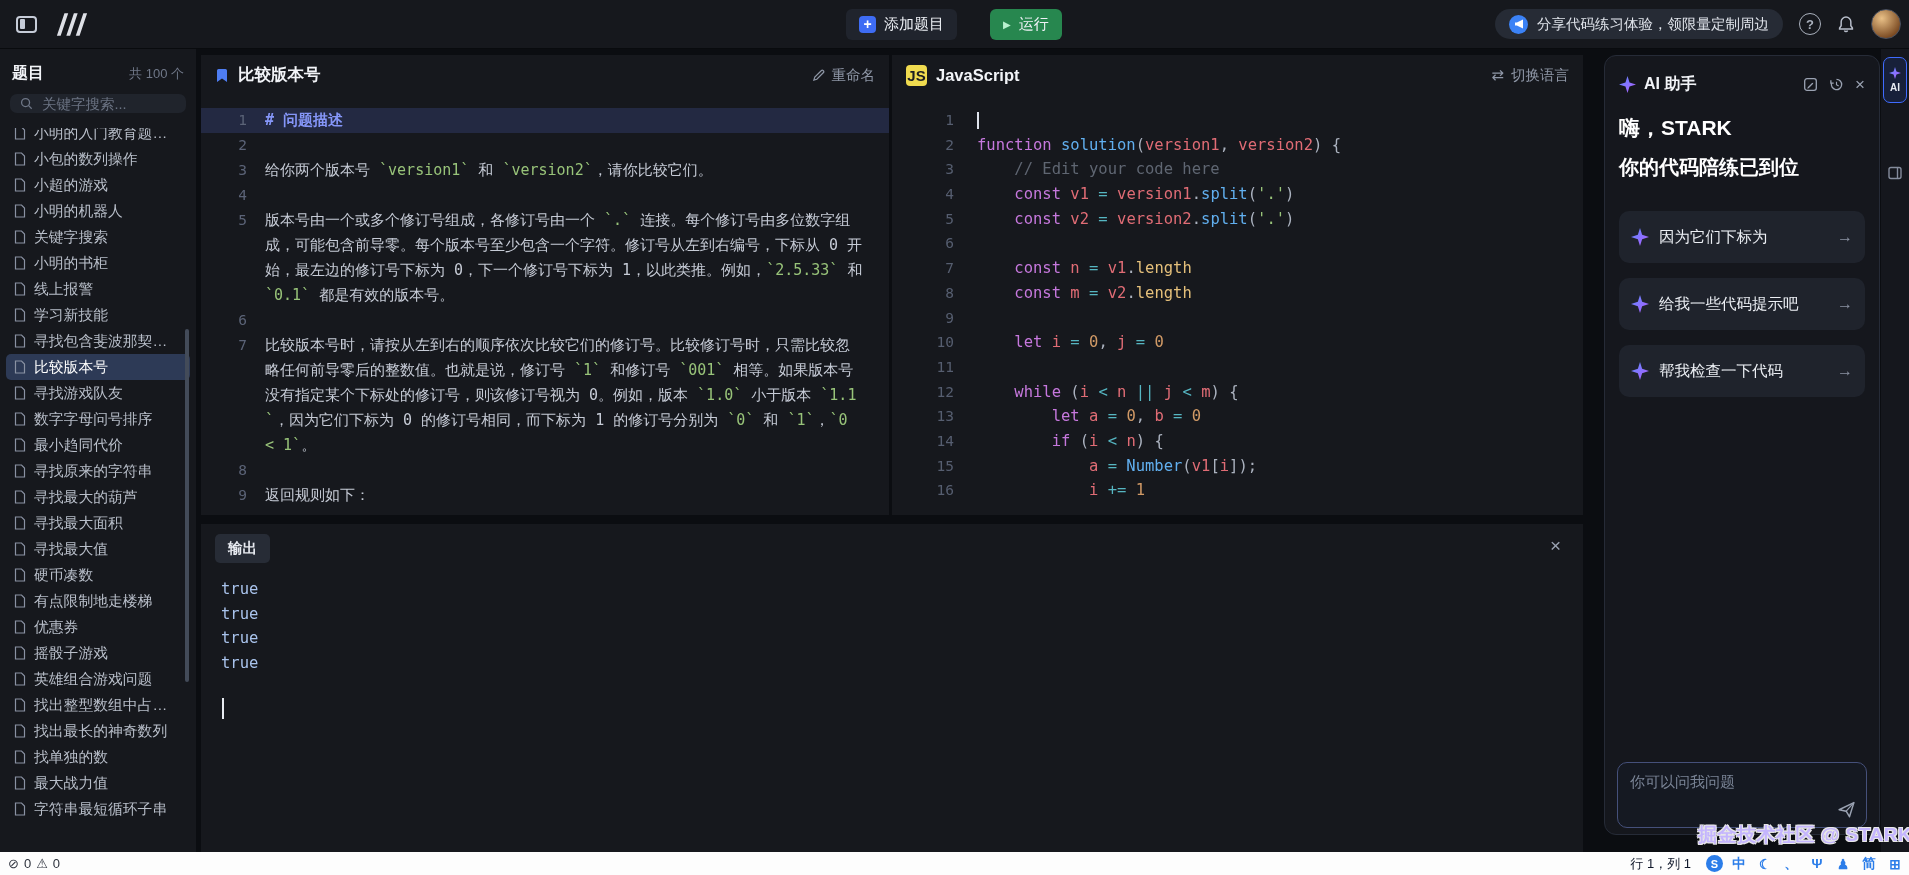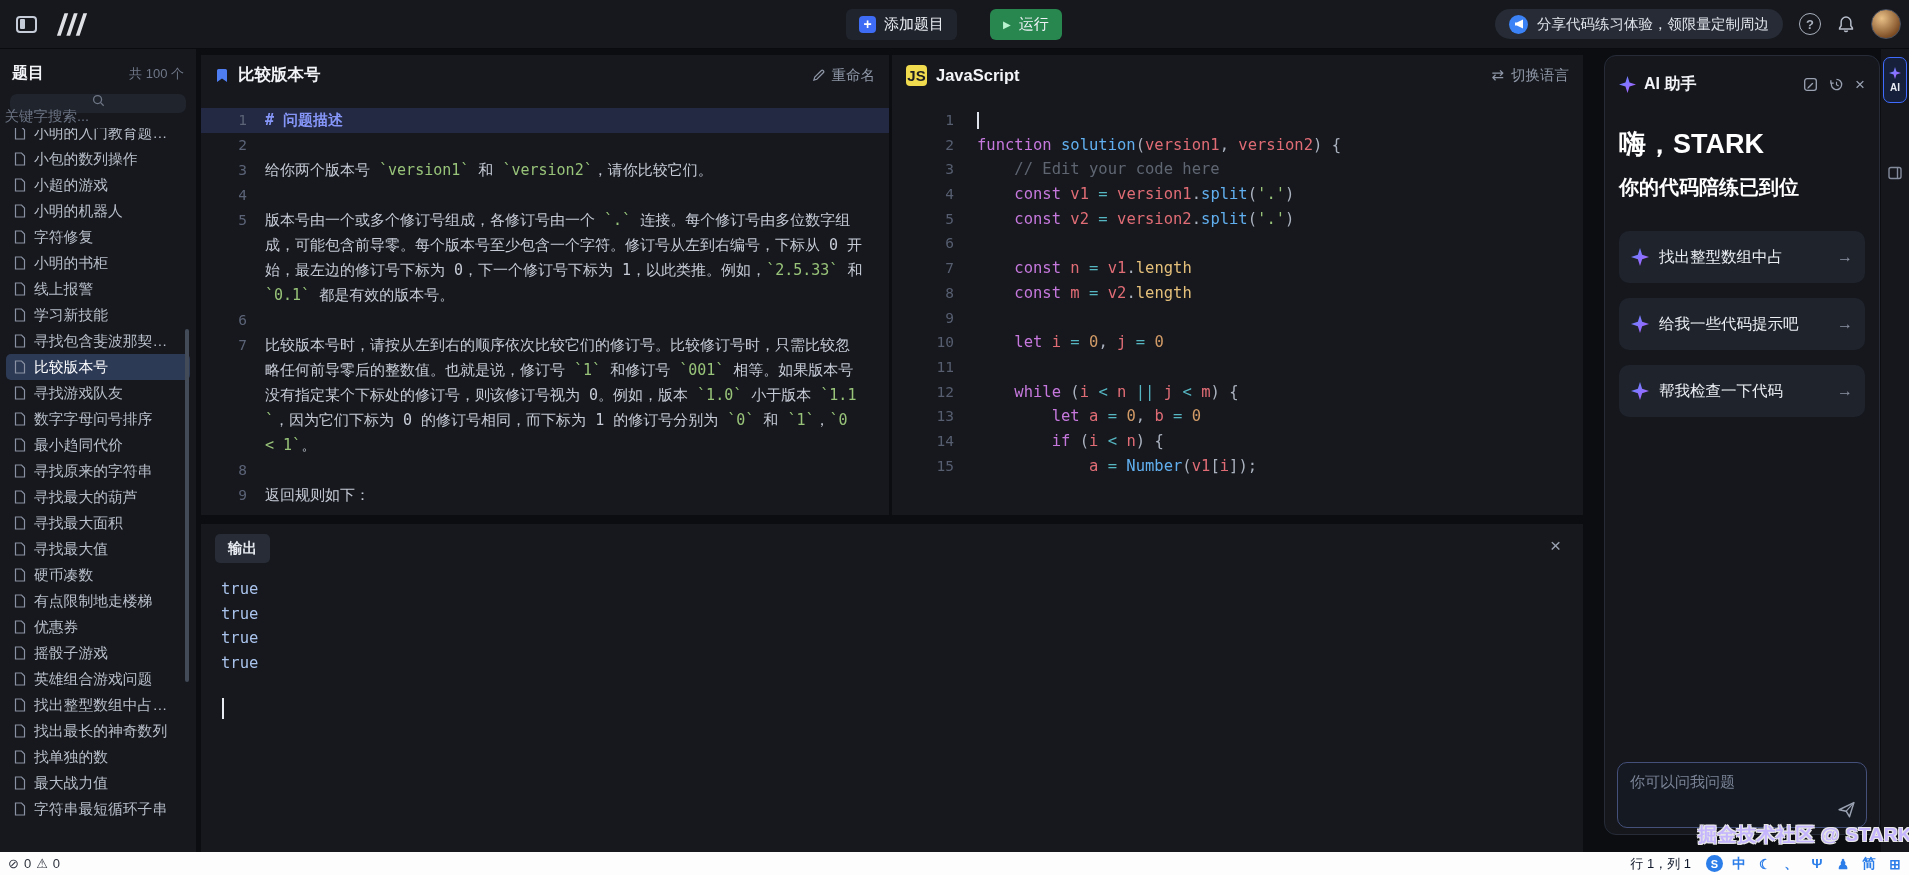--- a/index.html
+++ b/index.html
@@ -29,21 +29,21 @@
              font-size:13px;display:flex;align-items:center;justify-content:center;font-weight:bold;}
   .avatar{width:30px;height:30px;border-radius:50%;border:1px solid #4a5160;
           background:radial-gradient(circle at 35% 30%, #e9c087, #7a4a22 75%);}
 
   
   .sidebar{position:absolute;left:0;top:49px;width:196px;bottom:23px;background:#16181d;}
   .sb-head{display:flex;align-items:baseline;justify-content:space-between;padding:14px 12px 10px;}
   .sb-title{font-size:16px;font-weight:bold;color:#f2f4f8;}
   .sb-count{font-size:13px;color:#707889;}
   .sb-search{position:relative;margin:0 10px;height:19px;background:#20242c;border-radius:7px;
-             display:flex;align-items:center;padding:0 10px;z-index:2;flex-direction:column;}
+             display:flex;align-items:center;gap:7px;padding:0 10px;z-index:2;}
   .sb-search input{flex:1;min-width:0;background:transparent;border:none;outline:none;color:#cfd4de;
                    font-size:14.5px;font-family:inherit;}
   .sb-search input::placeholder{color:#6b7383;}
   .sb-list{position:absolute;top:79px;bottom:0;left:0;right:0;overflow:hidden;padding:0 6px;}
   .side-item{height:26px;display:flex;align-items:center;gap:8px;padding:0 8px;border-radius:5px;
              color:#b9bfca;font-size:14.8px;white-space:nowrap;overflow:hidden;cursor:pointer;}
   .side-item:first-child{margin-top:-8px;}
   .side-item.selected{background:#2d3a56;color:#ffffff;}
   .doc-icon{display:flex;flex:none;}
   .side-label{overflow:hidden;text-overflow:ellipsis;}
@@ -87,21 +87,21 @@
             line-height:24.7px;color:#a9c3ec;}
   .out-cursor{display:block;width:2px;height:21px;background:#e8ebf1;margin-top:22px;margin-left:1px;}
 
   
   .ai-panel{position:absolute;left:1604px;top:55px;width:276px;height:780px;background:#15171d;
             border:1px solid #262b37;border-radius:12px;padding:14px;z-index:5;}
   .ai-head{display:flex;align-items:center;gap:8px;height:28px;}
   .ai-title{font-weight:bold;font-size:16px;color:#f2f4f8;}
   .ai-head-icons{margin-left:auto;display:flex;gap:11px;color:#9aa2b2;align-items:center;}
   .ai-head-icons > span{cursor:pointer;display:flex;align-items:center;font-size:17px;line-height:1;}
-  .ai-greet{margin-top:28px;font-size:27px;font-weight:bold;color:#ffffff;}
+  .ai-greet{margin-top:16px;font-size:21px;font-weight:bold;color:#ffffff;}
   .ai-sub{margin-top:12px;font-size:20px;font-weight:bold;color:#ffffff;}
   .ai-cards{margin-top:30px;display:flex;flex-direction:column;gap:15px;}
   .ai-card{background:#1f232c;border-radius:10px;min-height:52px;display:flex;align-items:center;gap:10px;
            padding:8px 12px;cursor:pointer;}
   .ai-card-ico{display:flex;flex:none;}
   .ai-card-label{font-size:15.5px;color:#eceff4;max-width:148px;line-height:1.35;}
   .ai-card-arrow{margin-left:auto;color:#8b93a3;font-size:16px;}
   .ai-inputbox{position:absolute;left:12px;right:12px;bottom:6px;height:66px;border:1px solid #45507a;
                border-radius:10px;background:#151922;}
   .ai-inputbox textarea{width:100%;height:100%;background:transparent;border:none;outline:none;resize:none;
@@ -225,21 +225,21 @@
             </svg>
           </span>
           <span class="side-label">小明的机器人</span>
         </div>
         <div class="side-item">
           <span class="doc-icon">
             <svg width="12" height="14" viewBox="0 0 12 14">
               <path d="M1.5 1h6l3 3v9h-9z" fill="none" stroke="#8a92a3" stroke-width="1.2"></path>
             </svg>
           </span>
-          <span class="side-label">字符修复</span>
+          <span class="side-label">关键字搜索</span>
         </div>
         <div class="side-item">
           <span class="doc-icon">
             <svg width="12" height="14" viewBox="0 0 12 14">
               <path d="M1.5 1h6l3 3v9h-9z" fill="none" stroke="#8a92a3" stroke-width="1.2"></path>
             </svg>
           </span>
           <span class="side-label">小明的书柜</span>
         </div>
         <div class="side-item">
@@ -533,20 +533,24 @@
           <span class="code-gutter">13</span>
           <span class="code-text"><span class="tok-pl">        </span><span class="tok-kw">let</span><span class="tok-pl"> </span><span class="tok-vr">a</span><span class="tok-pl"> </span><span class="tok-op">=</span><span class="tok-pl"> </span><span class="tok-nm">0</span><span class="tok-pn">,</span><span class="tok-pl"> </span><span class="tok-vr">b</span><span class="tok-pl"> </span><span class="tok-op">=</span><span class="tok-pl"> </span><span class="tok-nm">0</span></span>
         </div>
         <div class="code-row">
           <span class="code-gutter">14</span>
           <span class="code-text"><span class="tok-pl">        </span><span class="tok-kw">if</span><span class="tok-pl"> </span><span class="tok-pn">(</span><span class="tok-vr">i</span><span class="tok-pl"> </span><span class="tok-op">&lt;</span><span class="tok-pl"> </span><span class="tok-vr">n</span><span class="tok-pn">)</span><span class="tok-pl"> </span><span class="tok-pn">{</span></span>
         </div>
         <div class="code-row">
           <span class="code-gutter">15</span>
           <span class="code-text"><span class="tok-pl">            </span><span class="tok-vr">a</span><span class="tok-pl"> </span><span class="tok-op">=</span><span class="tok-pl"> </span><span class="tok-fn">Number</span><span class="tok-pn">(</span><span class="tok-vr">v1</span><span class="tok-pn">[</span><span class="tok-vr">i</span><span class="tok-pn">]);</span></span>
+        </div>
+        <div class="code-row">
+          <span class="code-gutter">16</span>
+          <span class="code-text"><span class="tok-pl">            </span><span class="tok-vr">i</span><span class="tok-pl"> </span><span class="tok-op">+=</span><span class="tok-pl"> </span><span class="tok-nm">1</span></span>
         </div>
       </div>
   </section>
 
   <section class="panel output-panel">
     <div class="out-head">
       <span class="out-tab">输出</span>
       <span class="out-close">×</span>
     </div>
     <div class="out-body">
@@ -597,21 +601,21 @@
             <svg width="18" height="18" viewBox="0 0 16 16">
               <defs>
                 <linearGradient id="sg" x1="0" y1="0" x2="1" y2="1">
                   <stop offset="0" stop-color="#5b8bff"></stop>
                   <stop offset="1" stop-color="#b45bff"></stop>
                 </linearGradient>
               </defs>
               <path d="M8 0 9.9 6.1 16 8 9.9 9.9 8 16 6.1 9.9 0 8 6.1 6.1Z" fill="url(#sg)"></path>
             </svg>
           </span>
-          <span class="ai-card-label">找出整型数组中占</span>
+          <span class="ai-card-label">因为它们下标为</span>
           <span class="ai-card-arrow">→</span>
         </div>
         <div class="ai-card">
           <span class="ai-card-ico">
             <svg width="18" height="18" viewBox="0 0 16 16">
               <defs>
                 <linearGradient id="sg" x1="0" y1="0" x2="1" y2="1">
                   <stop offset="0" stop-color="#5b8bff"></stop>
                   <stop offset="1" stop-color="#b45bff"></stop>
                 </linearGradient>

